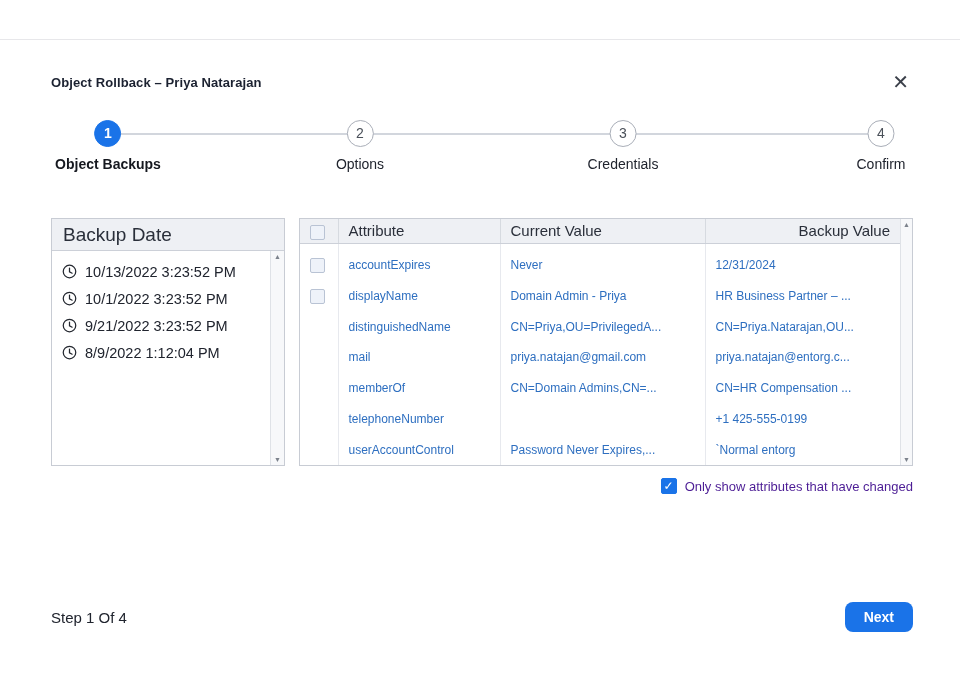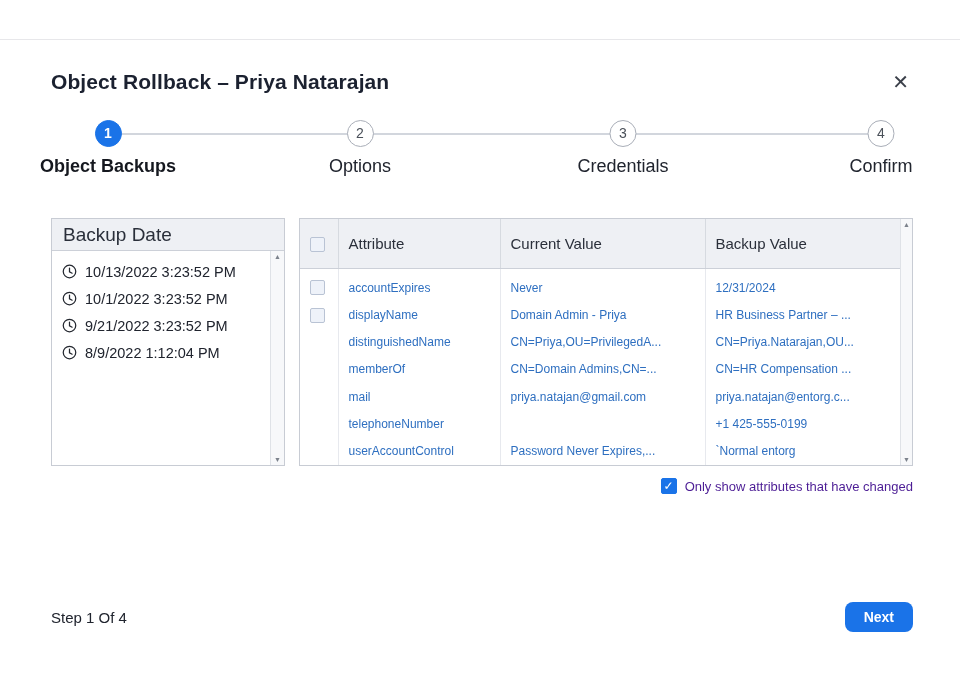--- a/index.html
+++ b/index.html
@@ -3,31 +3,31 @@
 <meta charset="utf-8">
 <style>
   * { box-sizing: border-box; margin: 0; padding: 0; }
   html,body { width:960px; height:675px; background:#fff; font-family:"Liberation Sans", sans-serif; color:#20242e; overflow:hidden; }
 
   .topbar { height:40px; border-bottom:1px solid #e7e7ea; background:#fff; }
 
   .dialog { padding:0 47px 0 51px; }
 
   .title-row { display:flex; justify-content:space-between; align-items:center; padding-top:26px; height:58px; }
-  .dialog-title { font-size:21px; font-weight:700; color:#1b2130; letter-spacing:.1px;text-align:center; }
+  .dialog-title { font-size:13px; font-weight:700; color:#1b2130; letter-spacing:.1px;text-align:center; }
   .close-btn { font-size:20px; color:#3a3f49; cursor:pointer; line-height:1; padding:4px; background:none; border:none; font-family:"Liberation Sans", sans-serif; }
 
   
   .stepper { position:relative; height:78px; margin-top:22px; }
   .step-line { position:absolute; top:13px; left:57px; right:32px; height:2px; background:#d2d6dd; }
   .step { position:absolute; top:0; transform:translateX(-50%); text-align:center; }
   .step-1 { left:57px; } .step-2 { left:309px; } .step-3 { left:572px; } .step-4 { left:830px; }
   .step-circle { width:27px; height:27px; border-radius:50%; background:#fff; border:1px solid #a9aeb8; color:#4a5059; line-height:25px; font-size:14px; margin:0 auto; position:relative; z-index:1; }
   .step.active .step-circle { background:#1a73e8; border-color:#1a73e8; color:#fff; font-weight:700; }
-  .step-label { margin-top:9px; font-size:18px; color:#20242e; white-space:nowrap; }
+  .step-label { margin-top:9px; font-size:14px; color:#20242e; white-space:nowrap; }
   .step.active .step-label { font-weight:700; color:#15181f; }
 
   
   .panels { display:flex; gap:14px; margin-top:20px; }
   .panel { border:1px solid #c8ccd4; height:248px; background:#fff; display:flex; flex-direction:column; }
   .backup-panel { width:234px; }
   .attr-panel { width:614px; }
 
   .panel-header { background:#eef0f4; border-bottom:1px solid #ccd0d8; height:32px; display:flex; align-items:center; }
   .backup-header-label { font-size:19px; color:#2a2f3a; padding-left:11px; }
@@ -39,22 +39,22 @@
 
   .scrollbar { width:14px; border-left:1px solid #dfe2e7; background:#f7f8fa; display:flex; flex-direction:column; justify-content:space-between; align-items:center; padding:2px 0; }
   .scroll-arrow { font-size:7px; color:#7c828c; line-height:1; }
 
   
   .attr-table { width:600px; border-collapse:collapse; table-layout:fixed; }
   .attr-table col.c-check { width:38px; }
   .attr-table col.c-attr { width:162px; }
   .attr-table col.c-cur { width:205px; }
   .attr-table col.c-bak { width:195px; }
-  .attr-table th { background:#eef0f4; border-bottom:1px solid #ccd0d8; border-right:1px solid #d6dae0; height:49px; font-size:15px; font-weight:400; color:#2a2f3a; text-align:left; padding:0 10px; }
-  .attr-table th:last-child { border-right:none; }
+  .attr-table th { background:#eef0f4; border-bottom:1px solid #ccd0d8; border-right:1px solid #d6dae0; height:24px; font-size:15px; font-weight:400; color:#2a2f3a; text-align:left; padding:0 10px; }
+  .attr-table th:last-child { border-right:none;text-align:right; }
   .attr-table td { height:27px; font-size:12px; color:#2e6fc0; padding:0 10px; border-right:1px solid #e7e9ee; white-space:nowrap; overflow:hidden; }
   .attr-table td:last-child { border-right:none; }
   .attr-table td.check-cell, .attr-table th.check-cell { padding:0 0 0 10px; }
   .spacer-row td { height:6px; }
 
   .cbx { display:inline-block; width:15px; height:15px; border:1px solid #b9c3d4; background:#eef2f9; border-radius:2px; vertical-align:middle; cursor:pointer; }
 
   
   .filter-row { display:flex; justify-content:flex-end; align-items:center; gap:8px; margin-top:12px; }
   .filter-cbx { width:16px; height:16px; background:#1a73e8; border:1px solid #1a73e8; border-radius:2px; color:#fff; font-size:12px; line-height:15px; text-align:center; cursor:pointer; }
@@ -179,29 +179,29 @@
               <td>HR Business Partner – ...</td>
             </tr>
             <tr>
               <td class="check-cell"></td>
               <td>distinguishedName</td>
               <td>CN=Priya,OU=PrivilegedA...</td>
               <td>CN=Priya.Natarajan,OU...</td>
             </tr>
             <tr>
               <td class="check-cell"></td>
+              <td>mail</td>
+              <td>priya.natajan@gmail.com</td>
+              <td>priya.natajan@entorg.c...</td>
+            </tr>
+            <tr>
+              <td class="check-cell"></td>
               <td>memberOf</td>
               <td>CN=Domain Admins,CN=...</td>
               <td>CN=HR Compensation ...</td>
-            </tr>
-            <tr>
-              <td class="check-cell"></td>
-              <td>mail</td>
-              <td>priya.natajan@gmail.com</td>
-              <td>priya.natajan@entorg.c...</td>
             </tr>
             <tr>
               <td class="check-cell"></td>
               <td>telephoneNumber</td>
               <td></td>
               <td>+1 425-555-0199</td>
             </tr>
             <tr>
               <td class="check-cell"></td>
               <td>userAccountControl</td>

